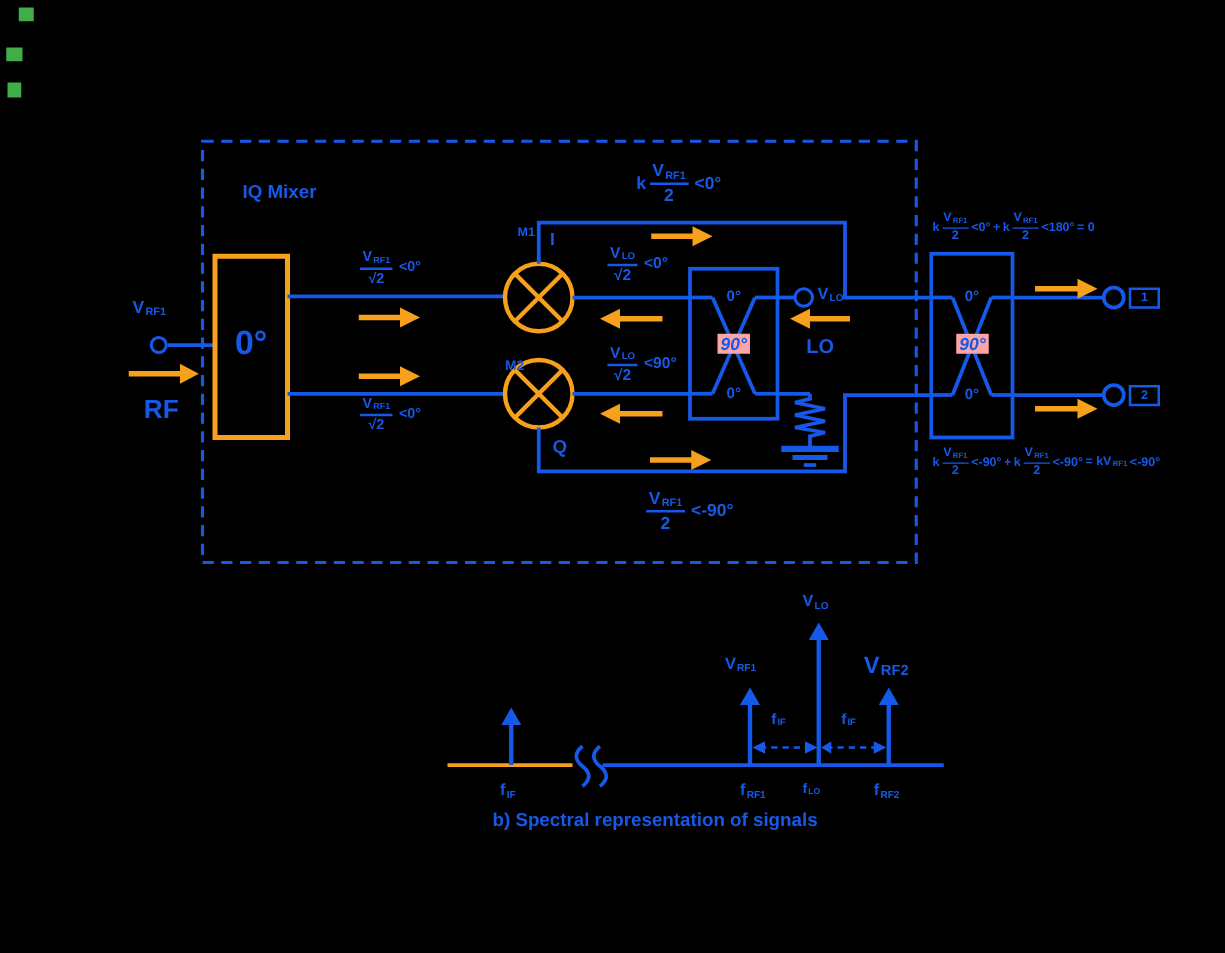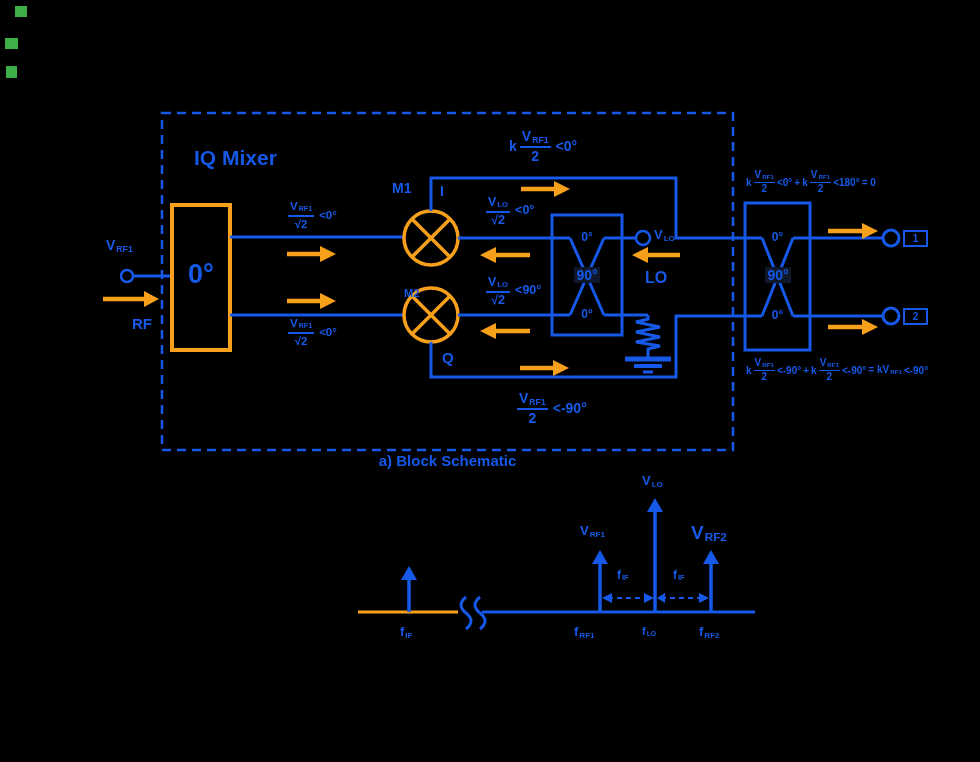--- a/index.html
+++ b/index.html
@@ -8,21 +8,21 @@
   .lbl{position:absolute;white-space:nowrap;line-height:1.1;}
   .row{display:flex;align-items:center;gap:3px;}
   .sub{font-size:62%;vertical-align:-18%;margin-left:1px;}
   .frac{display:inline-flex;flex-direction:column;align-items:center;line-height:1.05;}
   .frac .num{border-bottom:2px solid #1659E8;padding:0 2px 1px;}
   .frac .den{padding-top:1px;}
   .sum{gap:2px;font-size:10px;}
   .sum .frac .num{border-bottom-width:1.5px;padding:0 1px 1px;}
   .ang{margin-left:2px;}
   .center{text-align:center;}
-  .hyb-mid{background:#0f172a;padding:0 2px;}
+  .hyb-mid{background:#fca5a5;padding:0 2px;font-style:italic;}
   .port-box{position:absolute;border:2.5px solid #1659E8;display:flex;align-items:center;
             justify-content:center;font-size:10px;box-sizing:border-box;}
   svg{position:absolute;left:0;top:0;}
 </style>
 </head>
 <body>
 
 <div class="canvas">
 
   <svg width="980" height="762" viewBox="0 0 980 762">
@@ -178,28 +178,28 @@
       <polygon points="612,593 602,598 612,603" fill="#1659E8" stroke="none"></polygon>
       <polygon points="644,593 654,598 644,603" fill="#1659E8" stroke="none"></polygon>
     </g>
     <g stroke="#1659E8">
       <line x1="661" y1="598" x2="703" y2="598" stroke-width="2" stroke-dasharray="5 4"></line>
       <polygon points="665,593 657,598 665,603" fill="#1659E8" stroke="none"></polygon>
       <polygon points="699,593 709,598 699,603" fill="#1659E8" stroke="none"></polygon>
     </g>
   </svg>
 
-  <div class="lbl" style="left:194px;top:146px;font-size:21px">
+  <div class="lbl" style="left:194px;top:146px;font-size:15px">
     <span>IQ Mixer</span>
   </div>
 
   <div class="lbl" style="left:106px;top:238px;font-size:14px">
     <span>V</span><span class="sub">RF1</span>
   </div>
-  <div class="lbl" style="left:132px;top:316px;font-size:15px">
+  <div class="lbl" style="left:115px;top:316px;font-size:21px">
     <span>RF</span>
   </div>
 
   <div class="lbl center" style="left:172px;top:260px;width:58px;font-size:27px">
     <span>0°</span>
   </div>
 
   <div class="lbl row" style="left:288px;top:200px;font-size:11.5px">
     <span class="frac">
         <span class="num"><span>V</span><span class="sub">RF1</span></span>
@@ -208,21 +208,21 @@
     <span class="ang">&lt;0°</span>
   </div>
   <div class="lbl row" style="left:288px;top:317px;font-size:11.5px">
     <span class="frac">
         <span class="num"><span>V</span><span class="sub">RF1</span></span>
         <span class="den">√2</span>
       </span>
     <span class="ang">&lt;0°</span>
   </div>
 
-  <div class="lbl" style="left:392px;top:181px;font-size:14px">
+  <div class="lbl" style="left:414px;top:181px;font-size:10px">
     <span>M1</span>
   </div>
   <div class="lbl" style="left:440px;top:184px;font-size:14px">
     <span>I</span>
   </div>
   <div class="lbl" style="left:404px;top:287px;font-size:11px">
     <span>M2</span>
   </div>
   <div class="lbl" style="left:442px;top:350px;font-size:15px">
     <span>Q</span>
@@ -322,45 +322,45 @@
   </div>
 
   <div class="lbl row" style="left:517px;top:391px;font-size:14px">
     <span class="frac">
         <span class="num"><span>V</span><span class="sub">RF1</span></span>
         <span class="den">2</span>
       </span>
     <span class="ang">&lt;-90°</span>
   </div>
 
-  <div class="lbl center" style="left:162px;top:453px;width:571px;font-size:15px">
-    <span>a) Block Schematic</span>
-  </div>
 
   <div class="lbl" style="left:400px;top:625px;font-size:13px">
     <span>f</span><span class="sub">IF</span>
   </div>
   <div class="lbl" style="left:580px;top:524px;font-size:13px">
     <span>V</span><span class="sub">RF1</span>
   </div>
   <div class="lbl" style="left:642px;top:474px;font-size:13px">
     <span>V</span><span class="sub">LO</span>
   </div>
   <div class="lbl" style="left:691px;top:523px;font-size:19px">
     <span>V</span><span class="sub">RF2</span>
   </div>
   <div class="lbl" style="left:617px;top:569px;font-size:12px">
     <span>f</span><span class="sub">IF</span>
   </div>
   <div class="lbl" style="left:673px;top:569px;font-size:12px">
     <span>f</span><span class="sub">IF</span>
   </div>
-  <div class="lbl" style="left:574px;top:625px;font-size:13px">
+  <div class="lbl" style="left:592px;top:625px;font-size:13px">
     <span>f</span><span class="sub">RF1</span>
   </div>
   <div class="lbl" style="left:642px;top:625px;font-size:11px">
     <span>f</span><span class="sub">LO</span>
   </div>
   <div class="lbl" style="left:699px;top:625px;font-size:13px">
     <span>f</span><span class="sub">RF2</span>
   </div>
+  <div class="lbl" style="left:394px;top:649px;font-size:15px">
+    <span>b) Spectral representation of signals</span>
+  </div>
 
 </div>
 
 </body></html>

